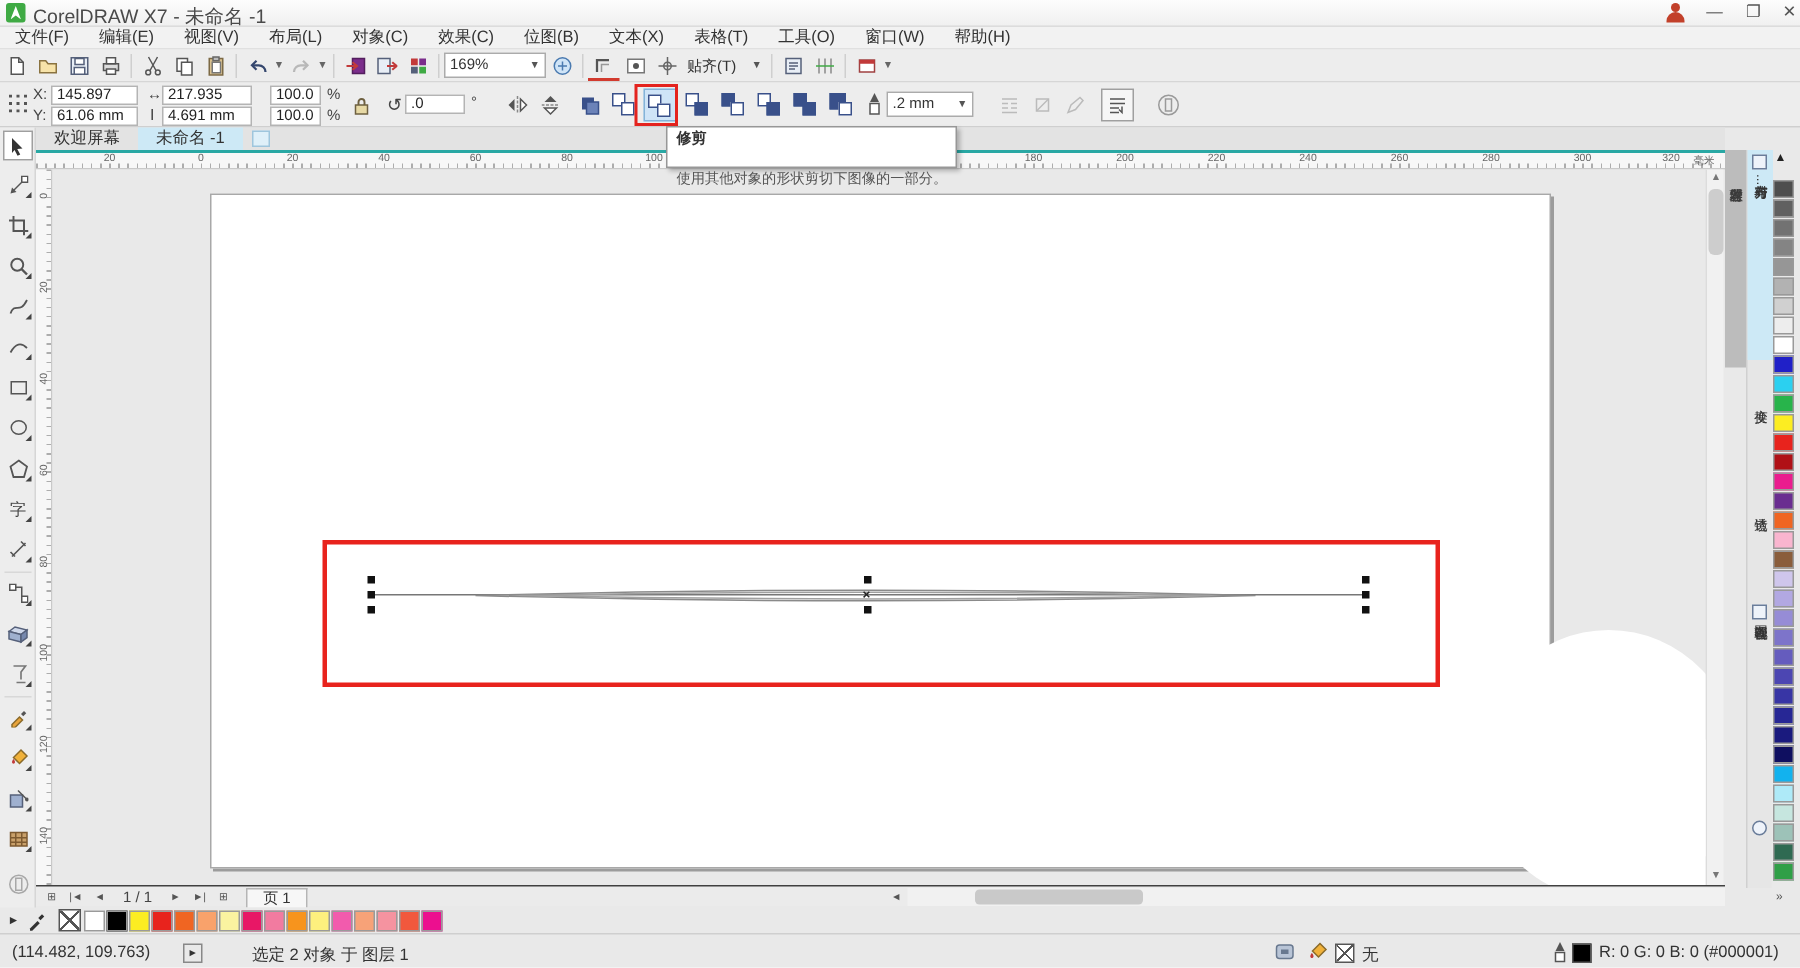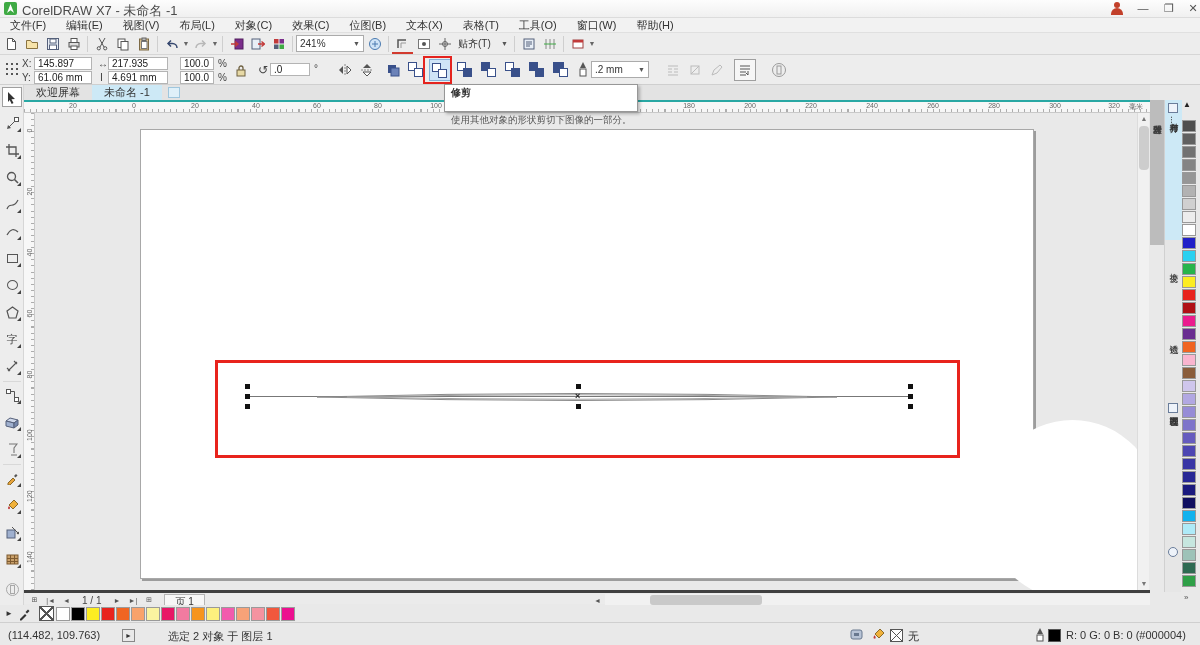--- a/index.html
+++ b/index.html
@@ -68,21 +68,21 @@
   .lovetext{position:absolute;left:383px;top:112px;font-size:112px;font-weight:bold;letter-spacing:26px;color:#0d0d0d;line-height:1;font-family:"DejaVu Sans","Liberation Sans",sans-serif;}
   .annot{position:absolute;left:180px;top:247px;width:745px;height:98px;border:3px solid #e8231d;}
   .selline{position:absolute;left:213px;top:283px;width:663px;height:1px;background:#777;}
   .handle{position:absolute;width:5px;height:5px;background:#111;}
   .ctrx{position:absolute;font-size:9px;font-weight:bold;color:#222;line-height:9px;}
   .blob{position:absolute;background:#fff;z-index:5;}
   
   .vscroll{left:1137px;top:113px;width:12px;height:477px;background:#f1f1f1;border-left:1px solid #dcdcdc;}
   .varrow{position:absolute;left:0;width:12px;height:12px;font-size:7px;color:#777;text-align:center;line-height:12px;}
   .vthumb{position:absolute;left:1px;top:13px;width:10px;height:44px;background:#cdcdcd;border-radius:4px;}
-  .hscrollstrip{left:24px;top:590px;width:1126px;height:14px;background:#ebebeb;border-top:3px solid #404040;text-align:center;}
+  .hscrollstrip{left:24px;top:590px;width:1126px;height:14px;background:#ebebeb;border-top:1px solid #404040;text-align:center;}
   .pagenav{position:absolute;left:0;top:0;height:14px;display:flex;align-items:center;gap:3px;padding-left:4px;font-size:10px;color:#444;}
   .pnbtn{width:13px;height:12px;display:flex;align-items:center;justify-content:center;font-size:7px;color:#555;}
   .pagetab{height:13px;line-height:13px;padding:0 10px;background:#f7f7f7;border:1px solid #b5b5b5;border-bottom:none;font-size:10px;color:#333;margin-left:6px;}
   .htrack{position:absolute;left:581px;top:1px;width:545px;height:12px;background:#f1f1f1;}
   .hthumb{position:absolute;left:45px;top:1px;width:112px;height:10px;background:#c9c9c9;border-radius:3px;}
   
   .bpalette{left:0;top:605px;width:1200px;height:17px;background:#e9e9e9;display:flex;align-items:center;}
   .swatch{width:14px;height:14px;border:1px solid #9a9a9a;margin-right:1px;flex:none;}
   .xswatch{width:15px;height:15px;border:1px solid #555;flex:none;margin-right:2px;background:
     linear-gradient(to top right,transparent 46%,#555 46% 54%,transparent 54%),
@@ -207,21 +207,21 @@
   <div class="tbtn">
       <svg class="ic" width="14" height="14">
         <rect x="2" y="2" width="4.5" height="4.5" fill="#c23a3a"></rect>
         <rect x="7.5" y="2" width="4.5" height="4.5" fill="#7b2d8b"></rect>
         <rect x="2" y="7.5" width="4.5" height="4.5" fill="#55607a"></rect>
         <rect x="7.5" y="7.5" width="4.5" height="4.5" fill="#3faa44"></rect>
       </svg>
     </div>
   <div class="tsep"></div>
   <div class="combo" style="width:68px;">
-      <span>241%</span>
+      <span>169%</span>
       <span class="ca">▼</span>
     </div>
   <div class="tbtn">
       <svg class="ic" width="14" height="14">
         <circle cx="7" cy="7" r="5.5" fill="#cfe4f7" stroke="#4a7ab0"></circle>
         <path d="M4 7h6M7 4v6" stroke="#4a7ab0" fill="none"></path>
       </svg>
     </div>
   <div class="tsep"></div>
   <div class="tbtn" style="border-bottom:2px solid #d23a2e;">
@@ -683,19 +683,19 @@
       <path d="M3 6l5-5 4 4-5 5z" fill="#f0b13a" stroke="#8a6a2a"></path>
       <path d="M1.5 9.5c0 1.6 2.2 1.6 2.2 0 0-1-1.1-2.2-1.1-2.2S1.5 8.5 1.5 9.5z" fill="#c23a3a"></path>
     </svg>
   <div class="miniswatch xswatch" style="left:890px;"></div>
   <span class="stext" style="left:908px;">无</span>
   <svg class="sicon" style="left:1035px;" width="10" height="14">
       <path d="M5 0L2 6h6z" fill="#555"></path>
       <rect x="2" y="7" width="6" height="6" fill="#fff" stroke="#555"></rect>
     </svg>
   <div class="miniswatch" style="left:1048px;background:#000;"></div>
-  <span class="stext" style="left:1066px;">R: 0 G: 0 B: 0 (#000004)</span>
+  <span class="stext" style="left:1066px;">R: 0 G: 0 B: 0 (#000001)</span>
 </div>
 
 <div class="abs tooltip">
   <div class="tt">修剪</div>
   <div class="td">使用其他对象的形状剪切下图像的一部分。</div>
 </div>
 
 </body></html>

